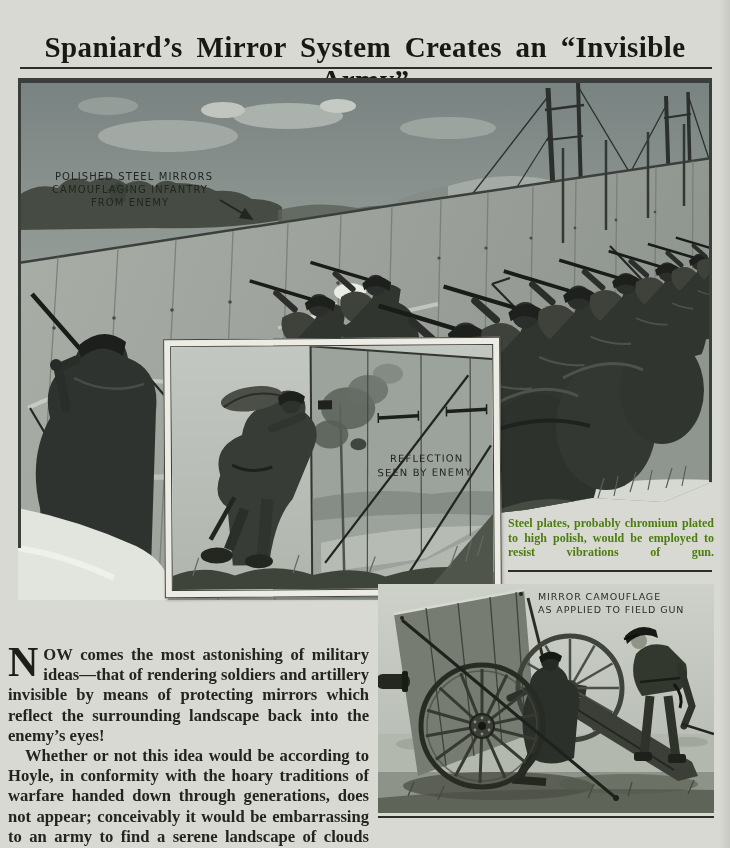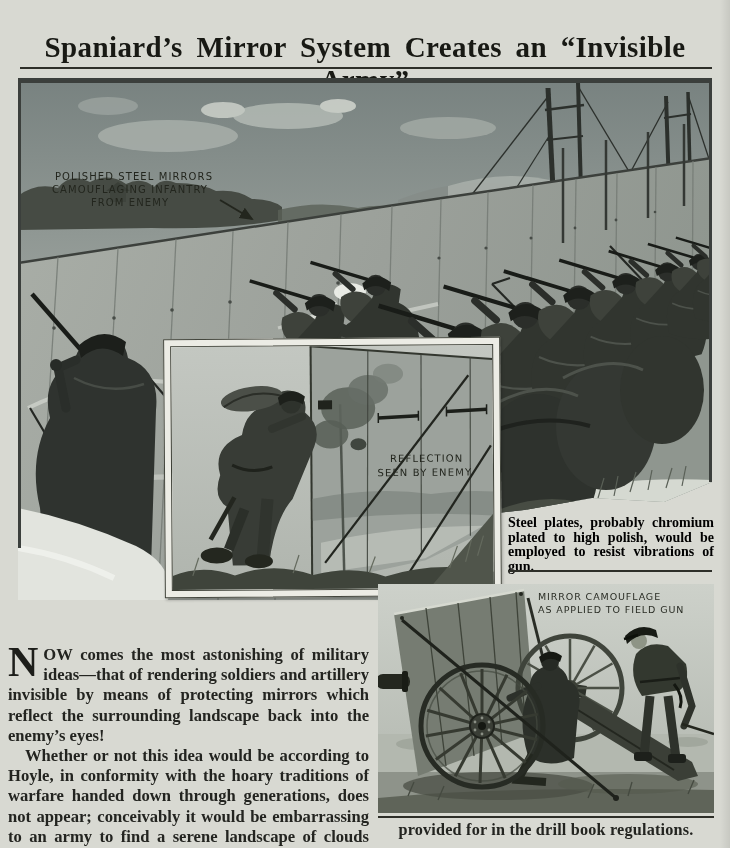--- a/index.html
+++ b/index.html
@@ -12,21 +12,21 @@
   .rule{position:absolute;height:2px;background:#2d2e28;}
   .illab{font-family:"DejaVu Sans",sans-serif;font-size:10px;letter-spacing:1.1px;fill:#23261e;}
   .illab-sm{font-family:"DejaVu Sans",sans-serif;font-size:9.5px;letter-spacing:.9px;fill:#2a2d25;}
   .main-ill{position:absolute;left:18px;top:78px;width:694px;height:522px;}
   .inset{position:absolute;left:164px;top:338px;width:337px;height:259px;
         background:#ecece5;border:1px solid #43463d;padding:6px;box-sizing:border-box;
         transform:rotate(-.4deg);box-shadow:1px 2px 3px rgba(0,0,0,.25);}
   .inset-inner{width:100%;height:100%;border:1px solid #3a3d34;box-sizing:border-box;overflow:hidden;}
   .inset-inner svg{display:block;width:100%;height:100%;}
   .gun-ill{position:absolute;left:378px;top:584px;width:336px;height:229px;}
-  .cap{font-weight:bold;font-size:14px;line-height:14.6px;text-align:justify;text-align-last:justify;color:#000000;}
+  .cap{font-weight:bold;font-size:12px;line-height:14.6px;text-align:justify;text-align-last:justify;color:#4d7c0f;}
   .cap-left{position:absolute;left:8px;top:598px;width:361px;}
   .cap-right{position:absolute;left:508px;top:516px;width:206px;}
   .body-col{position:absolute;left:8px;top:645px;width:361px;
         font-weight:bold;font-size:16.6px;line-height:20.2px;text-align:justify;color:#232420;}
   .body-col p{margin:0;}
   .body-col p + p{text-indent:17px;}
   .dropcap{float:left;font-size:42px;line-height:33px;font-weight:bold;margin:1px 5px 0 0;color:#1d1e1a;}
   .bottom-cap{position:absolute;left:378px;top:821px;width:336px;text-align:center;
         font-weight:bold;font-size:16.2px;color:#232420;letter-spacing:.2px;}
 </style>
@@ -435,21 +435,20 @@
     <g stroke="#454a40" stroke-width="1.3">
       <line x1="30" y1="212" x2="36" y2="198"></line>
         <line x1="60" y1="216" x2="66" y2="202"></line>
       <line x1="210" y1="214" x2="216" y2="200"></line>
         <line x1="250" y1="212" x2="254" y2="198"></line>
       <line x1="310" y1="210" x2="316" y2="196"></line>
     </g>
   </svg>
 
   <div class="rule" style="left:378px;top:816px;width:336px;"></div>
-  <div class="bottom-cap">provided for in the drill book regulations.</div>
 
 
   <div class="body-col">
     <p><span class="dropcap">N</span><span>OW comes the most astonishing of military ideas—that of rendering soldiers and artillery invisible by means of protecting mirrors which reflect the surrounding landscape back into the enemy’s eyes!</span></p>
     <p>Whether or not this idea would be according to Hoyle, in conformity with the hoary traditions of warfare handed down through generations, does not appear; conceivably it would be embarrassing to an army to find a serene landscape of clouds and fields popping away at it with machine guns and rifles—a sort of black magic not</p>
   </div>
 
 </div>
 
 </body></html>

